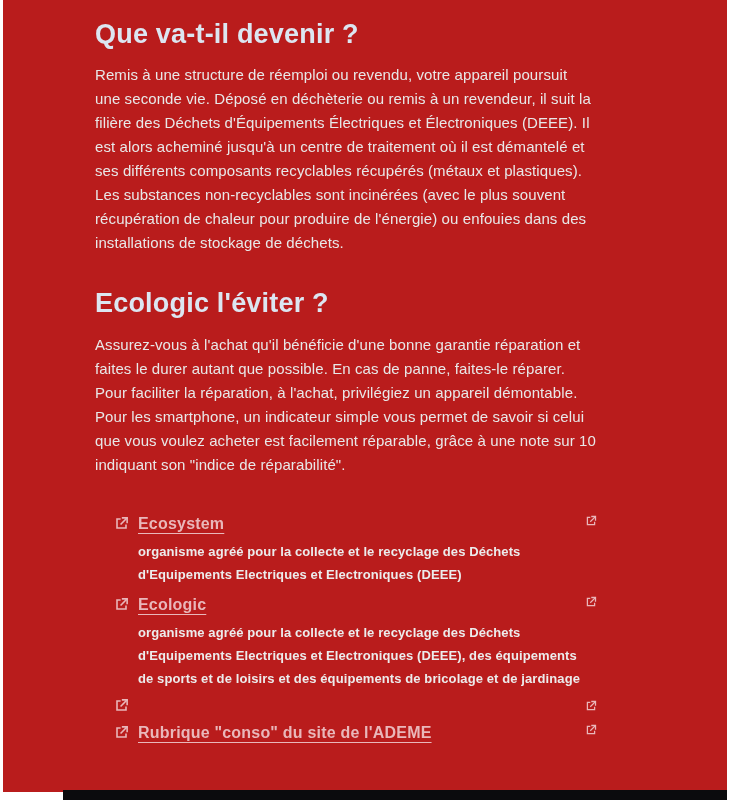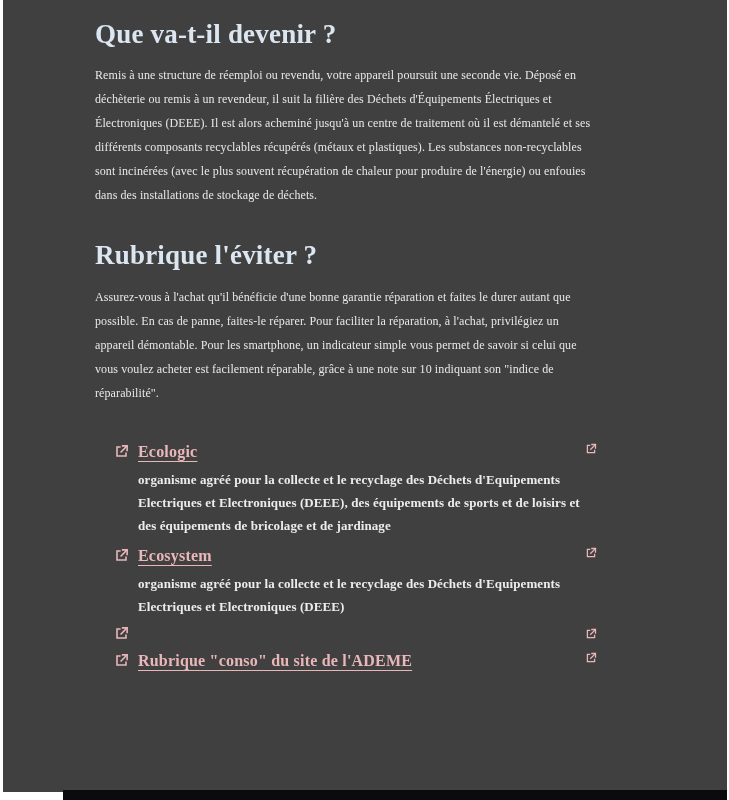--- a/index.html
+++ b/index.html
@@ -16,46 +16,45 @@
     width: 729px;
     height: 800px;
     background: #ffffff;
   }
   .panel {
     position: absolute;
     left: 3px;
     top: 0;
     right: 2px;
     bottom: 8px;
-    background: #404040;
+    background: #b91c1c;
     box-sizing: border-box;
     padding: 18px 115px 0 92px;
     overflow: hidden;
-    font-family: Liberation Serif, serif;
   }
   .footer-bar {
     position: absolute;
     left: 63px;
     right: 2px;
     bottom: 0;
     height: 10px;
     background: #0b0b0d;
   }
   h2.section-heading {
     margin: 0;
     color: #dce6f1;
     font-size: 27px;
     line-height: 1.2;
     font-weight: 800;
     letter-spacing: 0.2px;
   }
   p.body-text {
     margin: 13px 16px 0 0;
     color: #e8e8e8;
-    font-size: 12px;
+    font-size: 15px;
     line-height: 24px;
     letter-spacing: 0.1px;
     max-width: 536px;
   }
   section.block { margin: 0; }
   section.block + section.block { margin-top: 32px; }
   section.more { margin-top: 36px; }
   ul.link-list {
     list-style: none;
     margin: 14px 0 0 0;
@@ -106,67 +105,67 @@
 
 <div class="viewport">
   <div class="panel">
 
     <section class="block">
       <h2 class="section-heading">Que va-t-il devenir ?</h2>
       <p class="body-text">Remis à une structure de réemploi ou revendu, votre appareil poursuit une seconde vie. Déposé en déchèterie ou remis à un revendeur, il suit la filière des Déchets d'Équipements Électriques et Électroniques (DEEE). Il est alors acheminé jusqu'à un centre de traitement où il est démantelé et ses différents composants recyclables récupérés (métaux et plastiques). Les substances non-recyclables sont incinérées (avec le plus souvent récupération de chaleur pour produire de l'énergie) ou enfouies dans des installations de stockage de déchets.</p>
     </section>
 
     <section class="block">
-      <h2 class="section-heading">Rubrique l'éviter ?</h2>
+      <h2 class="section-heading">Ecologic l'éviter ?</h2>
       <p class="body-text">Assurez-vous à l'achat qu'il bénéficie d'une bonne garantie réparation et faites le durer autant que possible. En cas de panne, faites-le réparer. Pour faciliter la réparation, à l'achat, privilégiez un appareil démontable. Pour les smartphone, un indicateur simple vous permet de savoir si celui que vous voulez acheter est facilement réparable, grâce à une note sur 10 indiquant son "indice de réparabilité".</p>
     </section>
 
     <section class="more">
       <ul class="link-list">
 
         <li>
           <div class="link-row">
             <span class="ext-icon">
               <svg viewBox="0 0 16 16" fill="none" stroke="currentColor" stroke-width="1.7" stroke-linecap="square">
                   <path d="M6.2 3.2H3.2v9.6h9.6V9.8"></path>
                   <path d="M9.2 2h4.8v4.8"></path>
                   <path d="M13.6 2.4 7.6 8.4"></path>
                 </svg>
             </span>
+            <a class="resource-link">Ecosystem</a>
+            <span class="ext-icon small">
+              <svg viewBox="0 0 16 16" fill="none" stroke="currentColor" stroke-width="1.7" stroke-linecap="square">
+                  <path d="M6.2 3.2H3.2v9.6h9.6V9.8"></path>
+                  <path d="M9.2 2h4.8v4.8"></path>
+                  <path d="M13.6 2.4 7.6 8.4"></path>
+                </svg>
+            </span>
+          </div>
+          <p class="link-desc">organisme agréé pour la collecte et le recyclage des Déchets d'Equipements Electriques et Electroniques (DEEE)</p>
+        </li>
+
+        <li>
+          <div class="link-row">
+            <span class="ext-icon">
+              <svg viewBox="0 0 16 16" fill="none" stroke="currentColor" stroke-width="1.7" stroke-linecap="square">
+                  <path d="M6.2 3.2H3.2v9.6h9.6V9.8"></path>
+                  <path d="M9.2 2h4.8v4.8"></path>
+                  <path d="M13.6 2.4 7.6 8.4"></path>
+                </svg>
+            </span>
             <a class="resource-link">Ecologic</a>
             <span class="ext-icon small">
               <svg viewBox="0 0 16 16" fill="none" stroke="currentColor" stroke-width="1.7" stroke-linecap="square">
                   <path d="M6.2 3.2H3.2v9.6h9.6V9.8"></path>
                   <path d="M9.2 2h4.8v4.8"></path>
                   <path d="M13.6 2.4 7.6 8.4"></path>
                 </svg>
             </span>
           </div>
           <p class="link-desc">organisme agréé pour la collecte et le recyclage des Déchets d'Equipements Electriques et Electroniques (DEEE), des équipements de sports et de loisirs et des équipements de bricolage et de jardinage</p>
-        </li>
-
-        <li>
-          <div class="link-row">
-            <span class="ext-icon">
-              <svg viewBox="0 0 16 16" fill="none" stroke="currentColor" stroke-width="1.7" stroke-linecap="square">
-                  <path d="M6.2 3.2H3.2v9.6h9.6V9.8"></path>
-                  <path d="M9.2 2h4.8v4.8"></path>
-                  <path d="M13.6 2.4 7.6 8.4"></path>
-                </svg>
-            </span>
-            <a class="resource-link">Ecosystem</a>
-            <span class="ext-icon small">
-              <svg viewBox="0 0 16 16" fill="none" stroke="currentColor" stroke-width="1.7" stroke-linecap="square">
-                  <path d="M6.2 3.2H3.2v9.6h9.6V9.8"></path>
-                  <path d="M9.2 2h4.8v4.8"></path>
-                  <path d="M13.6 2.4 7.6 8.4"></path>
-                </svg>
-            </span>
-          </div>
-          <p class="link-desc">organisme agréé pour la collecte et le recyclage des Déchets d'Equipements Electriques et Electroniques (DEEE)</p>
         </li>
 
         <li>
           <div class="link-row">
             <span class="ext-icon">
               <svg viewBox="0 0 16 16" fill="none" stroke="currentColor" stroke-width="1.7" stroke-linecap="square">
                   <path d="M6.2 3.2H3.2v9.6h9.6V9.8"></path>
                   <path d="M9.2 2h4.8v4.8"></path>
                   <path d="M13.6 2.4 7.6 8.4"></path>
                 </svg>

